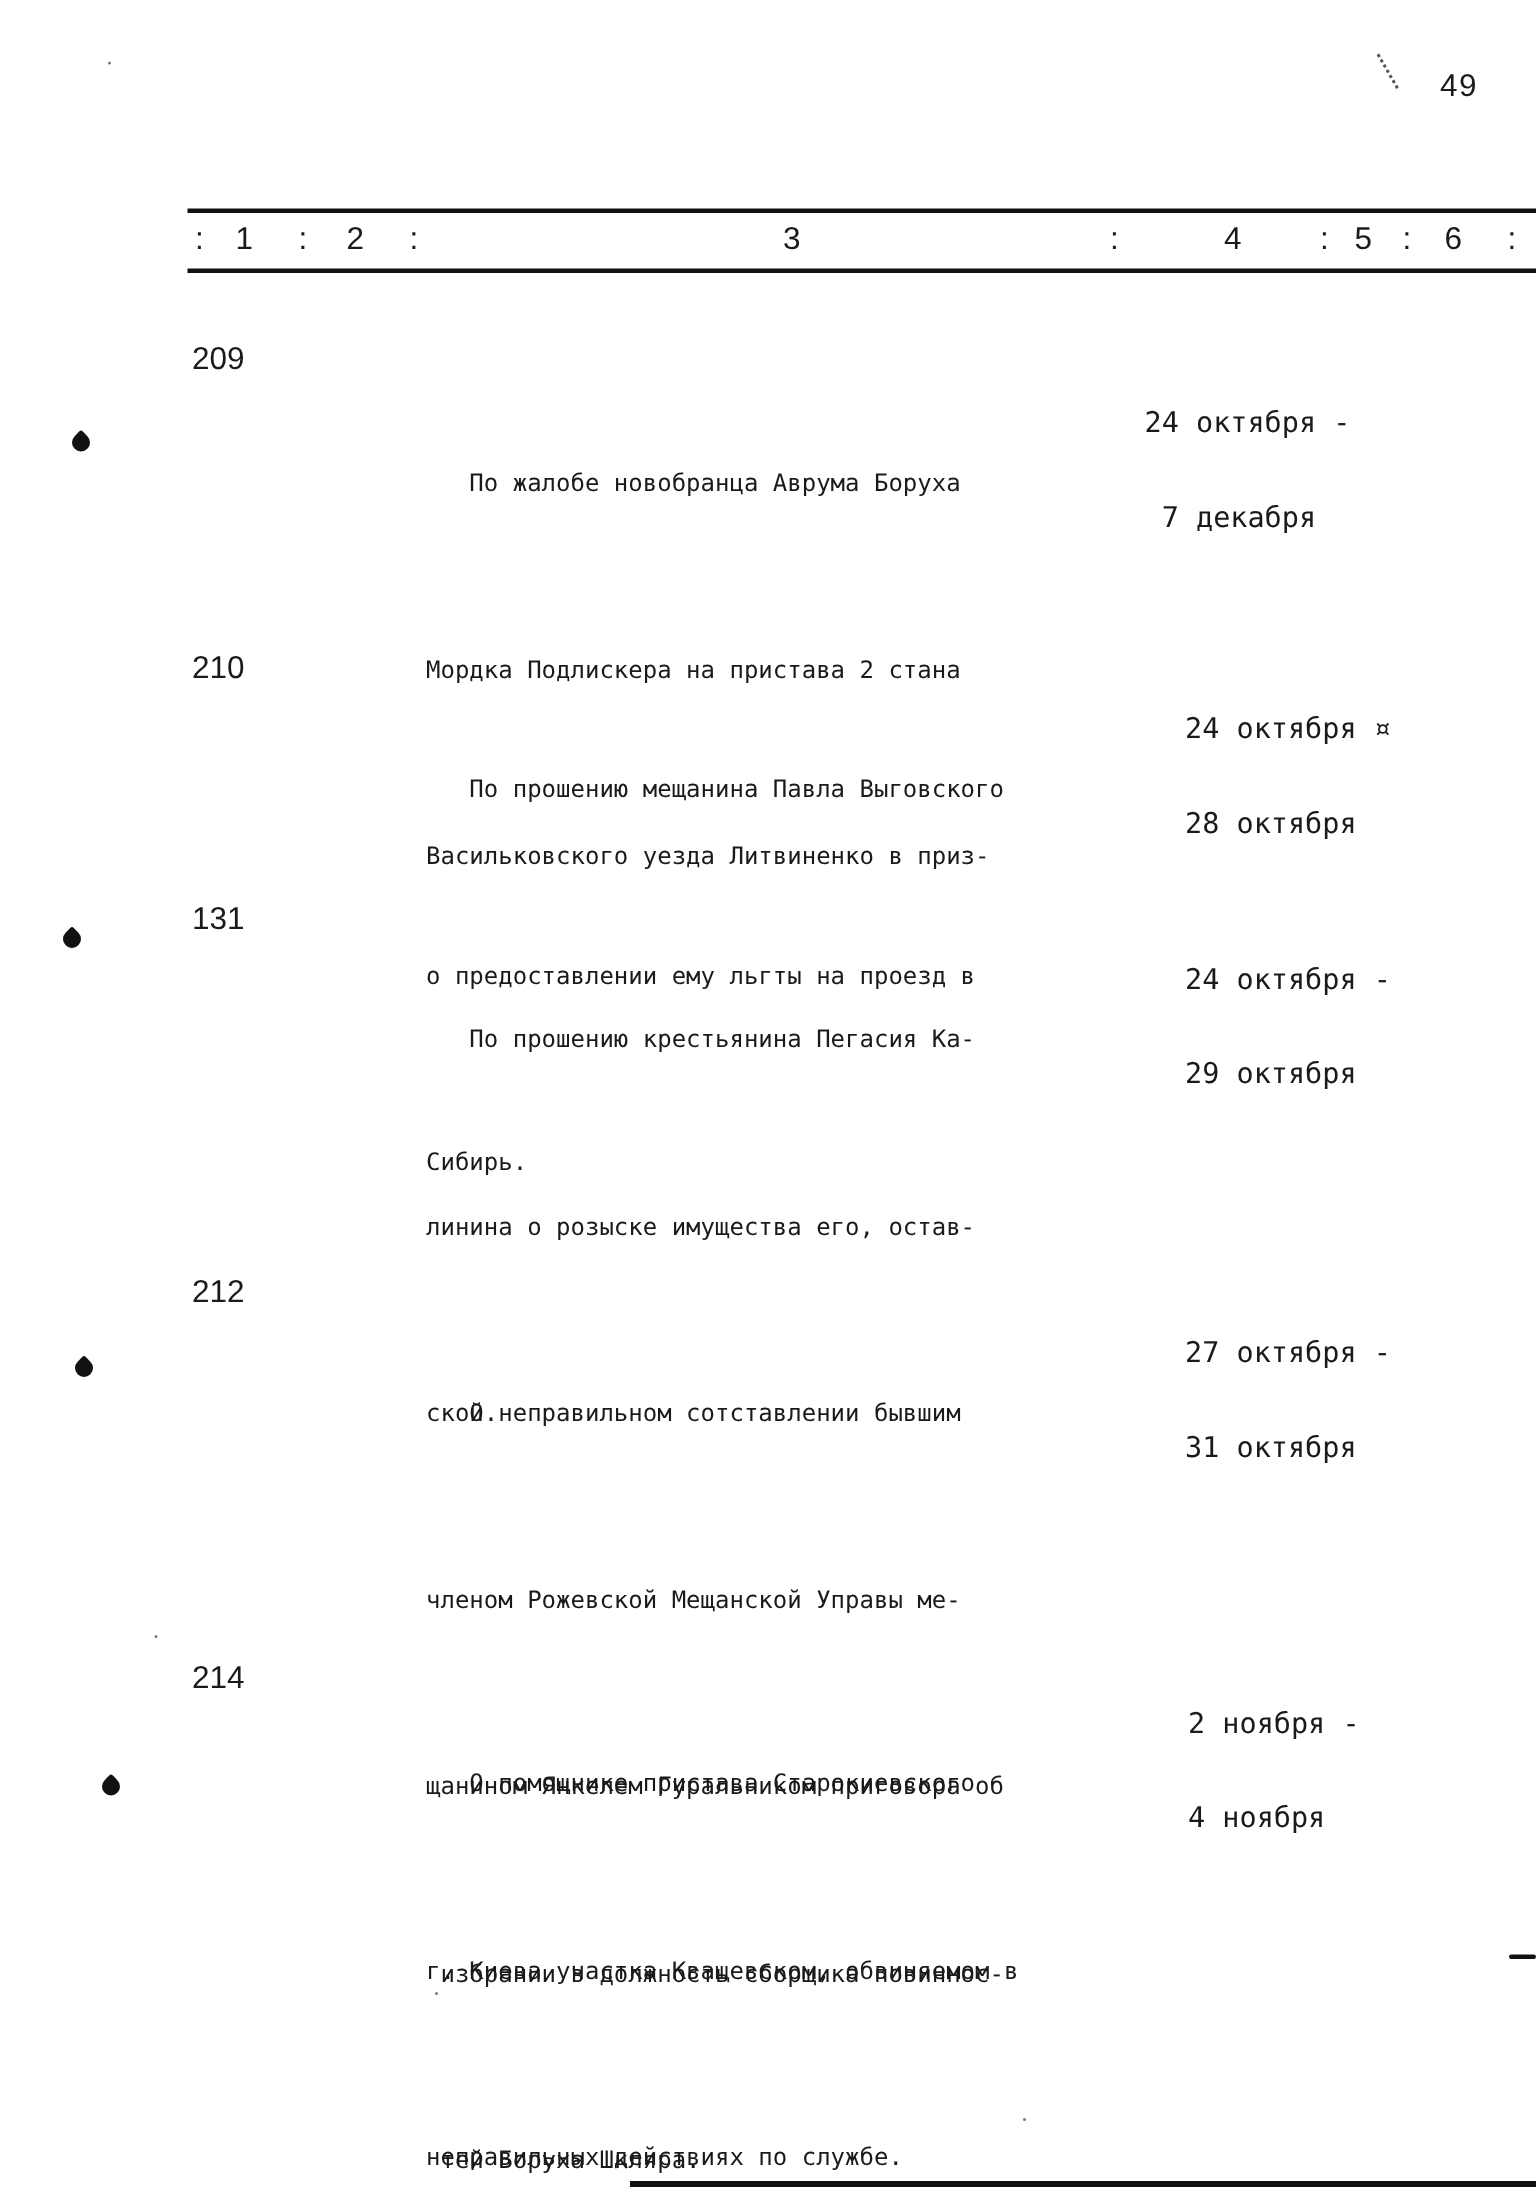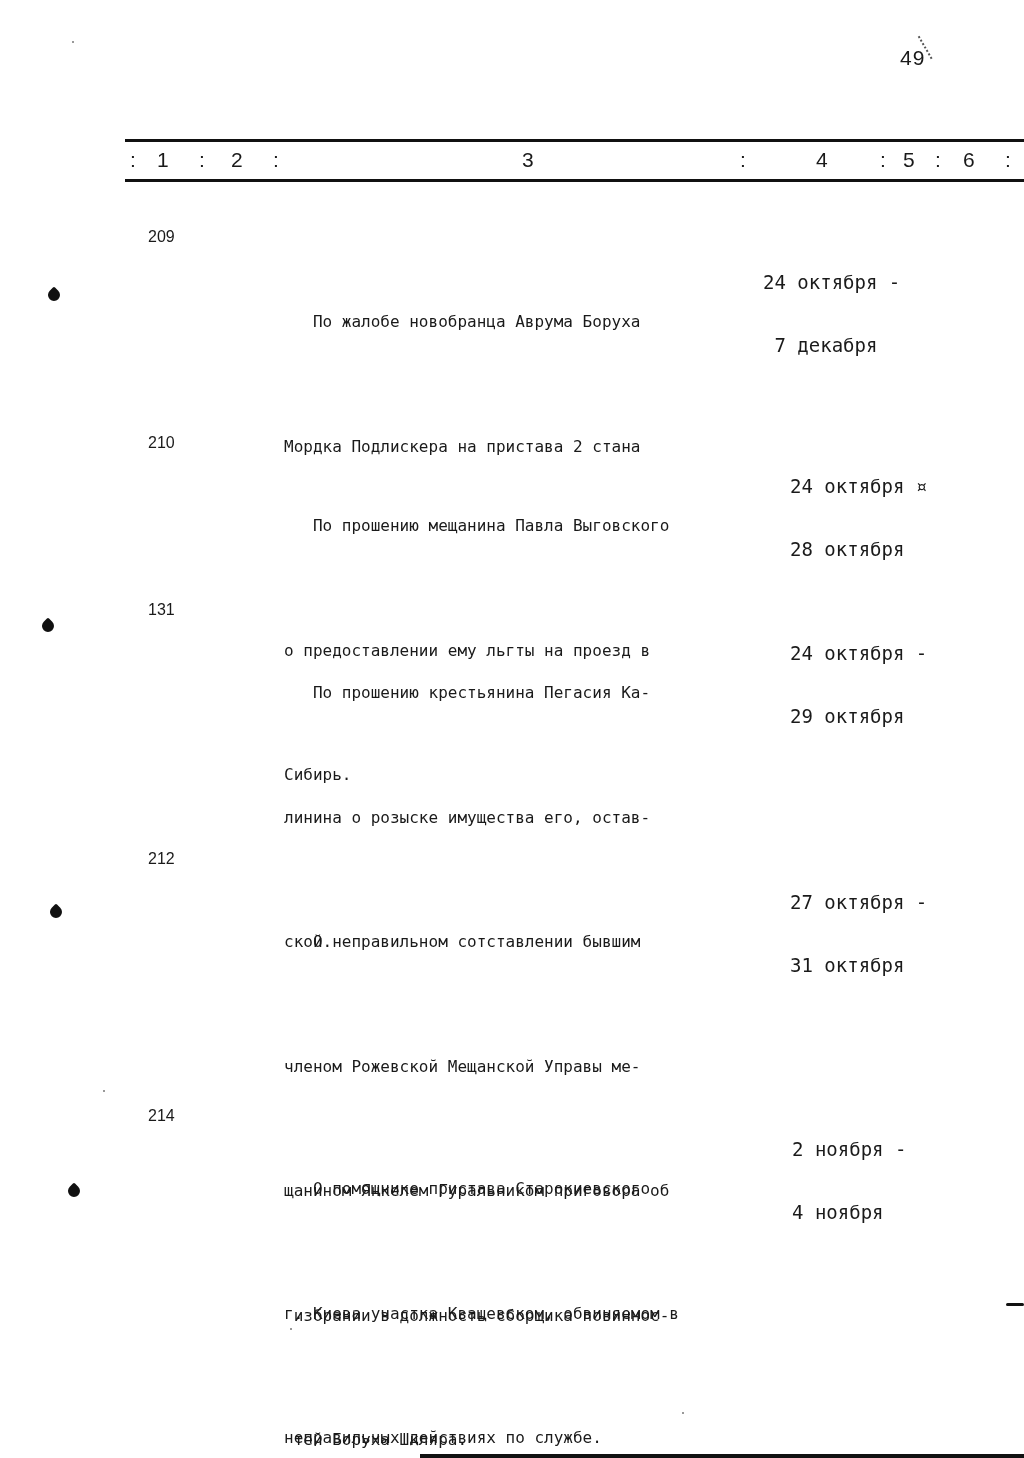--- a/index.html
+++ b/index.html
@@ -1,27 +1,27 @@
 <!DOCTYPE html>
 <html><head>
 <meta charset="utf-8">
 <style>
   html, body { margin: 0; padding: 0; background: #ffffff; }
   body { width: 1024px; height: 1458px; position: relative; overflow: hidden;
          font-family: "DejaVu Sans Mono", "Liberation Mono", monospace; color: #1a1a1a; }
-  .page-number { position: absolute; left: 900px; top: 46px; font-family: "Liberation Sans", sans-serif; font-size: 21px; letter-spacing: 1px; }
+  .page-number { position: absolute; left: 960px; top: 46px; font-family: "Liberation Sans", sans-serif; font-size: 21px; letter-spacing: 1px; }
   .tick-mark { position: absolute; left: 924px; top: 34px; width: 2px; height: 26px; border-left: 2px dotted #555; transform: rotate(-30deg); }
   .rule { position: absolute; left: 125px; right: 0; background: #111; }
   .rule.top { top: 139px; height: 3px; }
   .rule.bottom { top: 179px; height: 3px; }
   .header-row { position: absolute; top: 148px; left: 0; width: 1024px; height: 28px;
                 font-family: "Liberation Sans", sans-serif; font-size: 21px; }
   .header-row span { position: absolute; top: 0; }
   .entry { position: absolute; left: 0; width: 1024px; }
-  .entry-num { position: absolute; left: 148px; font-family: "Liberation Sans", sans-serif; font-size: 16px; }
+  .entry-num { position: absolute; left: 128px; font-family: "Liberation Sans", sans-serif; font-size: 21px; }
   .entry-text { position: absolute; left: 284px; width: 520px; font-size: 16px; line-height: 41.5px; white-space: pre; }
   .entry-dates { position: absolute; font-size: 19px; line-height: 21px; white-space: pre; }
   .margin-mark { position: absolute; width: 12px; height: 12px; background: #111; border-radius: 2px 8px 8px 8px; transform: rotate(45deg); }
   .bottom-line { position: absolute; left: 420px; right: 0; top: 1454px; height: 4px; background: #111; }
   .edge-mark { position: absolute; left: 1006px; top: 1303px; width: 18px; height: 3px; background: #111; border-radius: 2px; }
   .speck { position: absolute; width: 2px; height: 2px; background: #777; border-radius: 1px; }
 </style>
 </head>
 <body>
 
@@ -44,20 +44,21 @@
   <span style="left:963px">6</span>
   <span style="left:1005px">:</span>
 </div>
 <div class="rule bottom"></div>
 
 <div class="entry" style="top:224px">
   <div class="entry-num" style="top:4px">209</div>
   <div class="entry-text" style="top:-6px">
     <div>   По жалобе новобранца Аврума Боруха</div>
     <div>Мордка Подлискера на пристава 2 стана</div>
+    <div>Васильковского уезда Литвиненко в приз-</div>
   </div>
   <div class="entry-dates" style="left:763px; top:6px">
     <div>24 октября -</div>
     <div> 7 декабря</div>
   </div>
 </div>
 
 <div class="entry" style="top:430px">
   <div class="entry-num" style="top:4px">210</div>
   <div class="entry-text" style="top:-8px">

